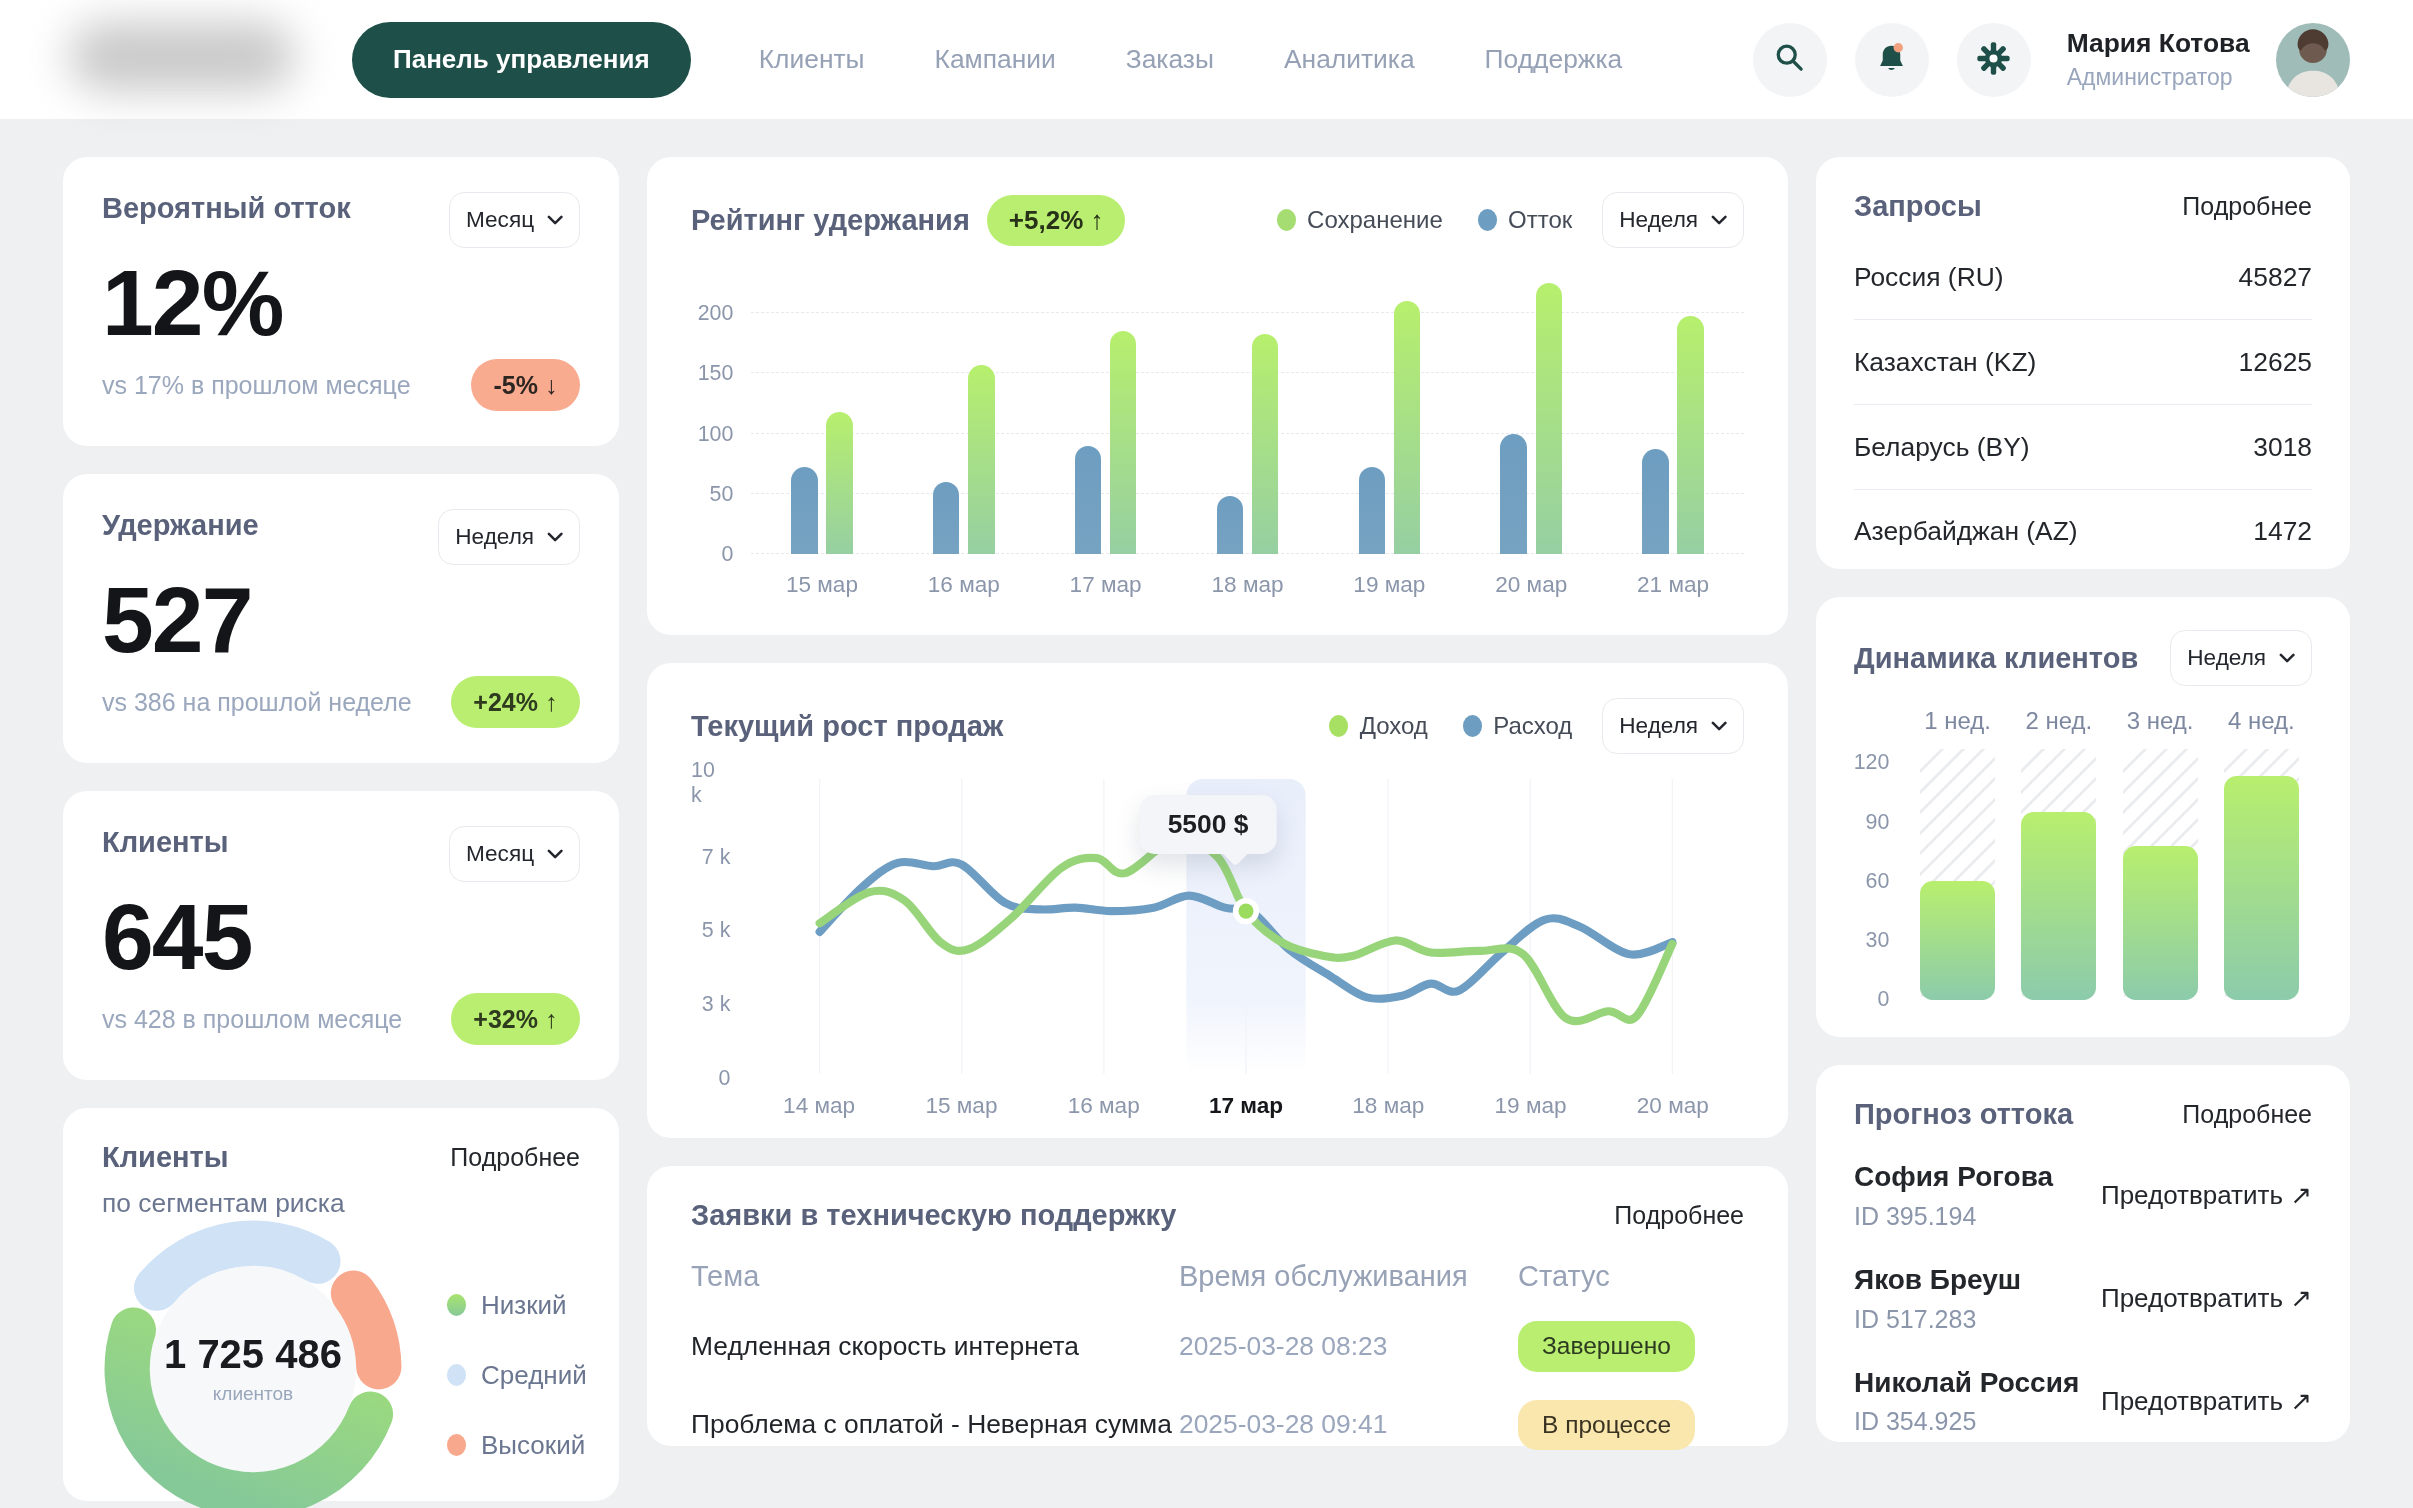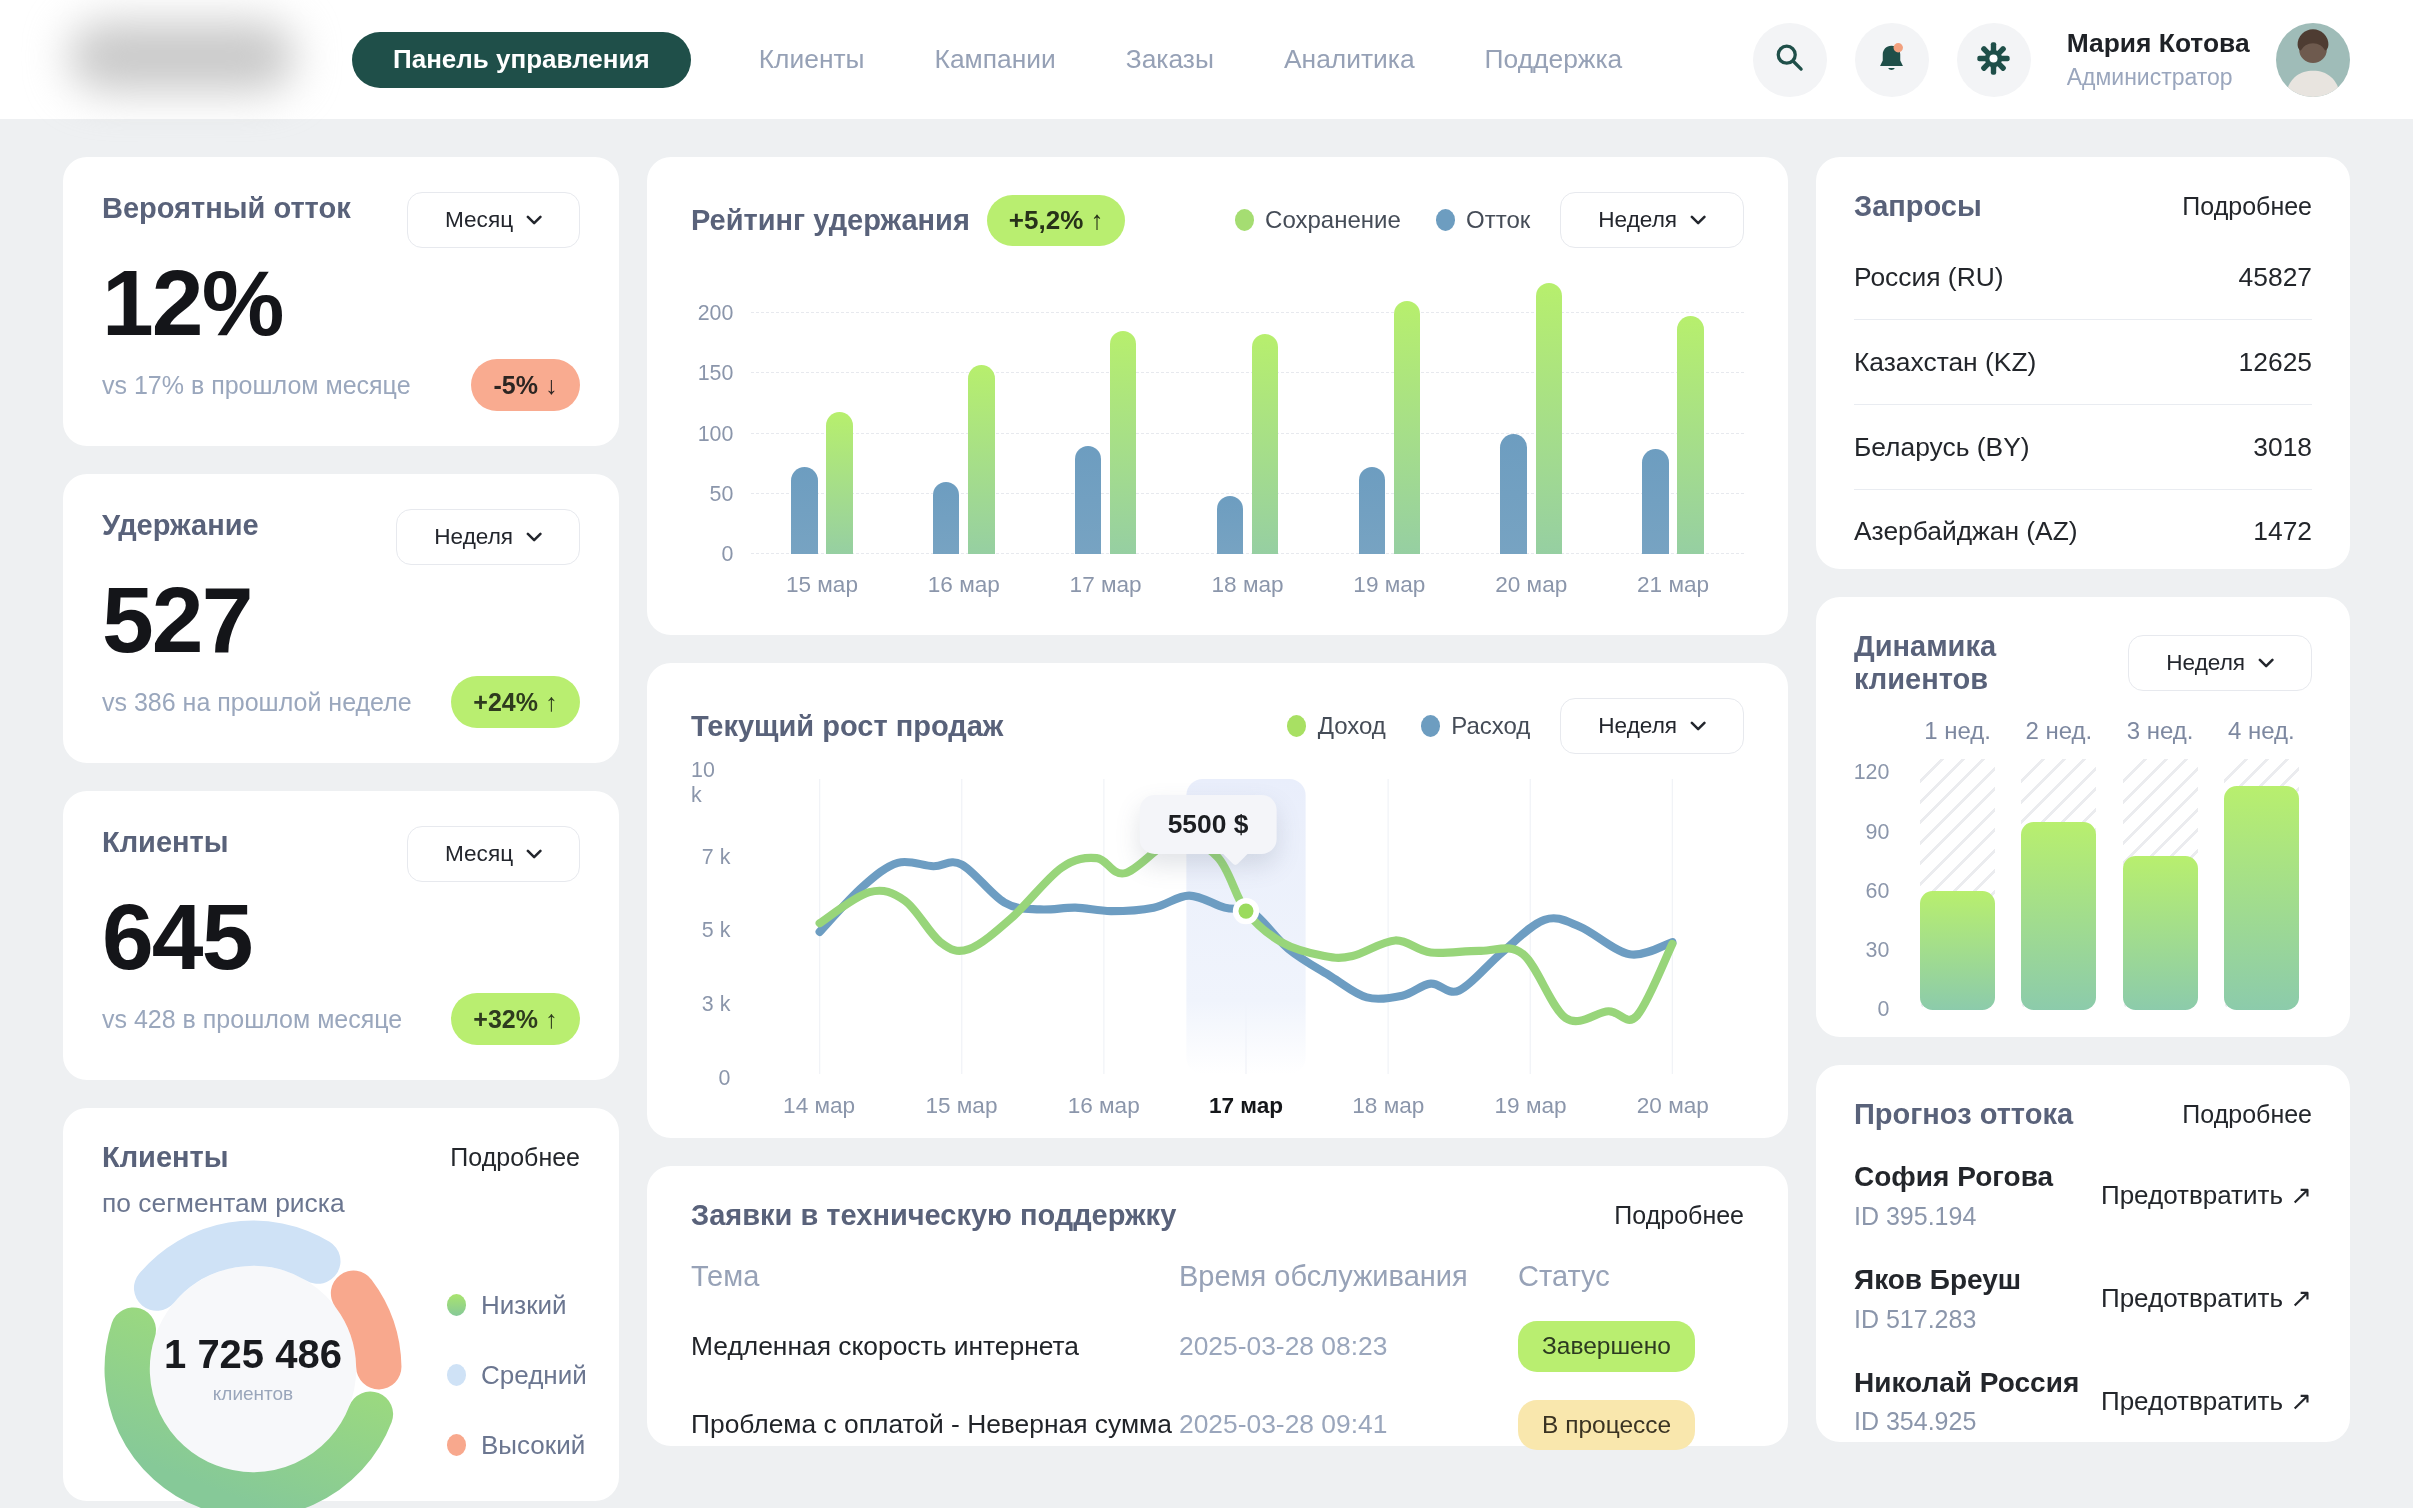--- a/index.html
+++ b/index.html
@@ -5,21 +5,21 @@
   * { margin:0; padding:0; box-sizing:border-box; }
   html,body { background:#eef0f2; }
   .page { position:relative; width:2413px; height:1508px; overflow:hidden;
           font-family:"Liberation Sans", sans-serif; color:#23262b; }
 
   
   .header { display:flex; align-items:center; height:119px; background:#ffffff; padding:0 63px; }
   .logo { width:251px; height:88px; position:relative; }
   .logo-blur { position:absolute; left:6.3px; top:6.3px; width:226px; height:69px;
                border-radius:38px; background:#c9c9c9; filter:blur(21.4px); }
-  .pill-btn { margin-left:38px; display:inline-flex; align-items:center; height:56px; padding:0 41px;
+  .pill-btn { margin-left:38px; display:inline-flex; align-items:center; height:76px; padding:0 41px;
               background:#1f4f49; color:#fff; border-radius:38px; font-size:26px; font-weight:700;
               border:none; cursor:pointer; white-space:nowrap; }
   .nav { display:flex; gap:70px; margin-left:68px; list-style:none; }
   .nav a { font-size:26.4px; color:#96a1b6; text-decoration:none; white-space:nowrap; }
   .header-right { margin-left:auto; display:flex; align-items:center; }
   .icon-btn { width:74px; height:74px; border-radius:50%; background:#f3f4f6; border:none;
               display:flex; align-items:center; justify-content:center; cursor:pointer; margin-left:28px; }
   .user { margin-left:36px; text-align:left; }
   .user-name { font-size:26.4px; font-weight:600; color:#1e2126; }
   .user-role { font-size:23px; color:#9aa6bd; margin-top:5px; }
@@ -31,21 +31,21 @@
   .col { display:flex; flex-direction:column; gap:28px; }
   .col-left { width:556px; }
   .col-mid { width:1141px; }
   .col-right { width:534px; }
   .card { background:#fff; border-radius:24px; }
 
   
   .kpi { height:289px; padding:35px 39px; display:flex; flex-direction:column; justify-content:space-between; }
   .kpi-top { display:flex; justify-content:space-between; align-items:flex-start; }
   .card-title { font-size:29px; font-weight:700; color:#59627a; }
-  .dropdown { display:inline-flex; align-items:center; gap:12.6px; padding:14px 37px; background:#fff;
+  .dropdown { display:inline-flex; align-items:center; gap:12.6px; padding:14px 16px; background:#fff;
               border:1.3px solid #e7e9ee; border-radius:15px; font-size:22.6px; color:#23262d;
               cursor:pointer; white-space:nowrap; }
   .kpi-value { font-size:93px; font-weight:800; letter-spacing:-1.9px; color:#141519; line-height:1; }
   .kpi-bottom { display:flex; justify-content:space-between; align-items:center; }
   .kpi-compare { font-size:25px; color:#9aa7bd; }
   .badge { display:inline-block; padding:11.3px 22.6px; border-radius:29px; font-size:25px; font-weight:600; }
   .badge-down { background:#f9ab90; color:#2c2522; }
   .badge-up { background:#b9ee70; color:#2e3b1e; }
 
   

